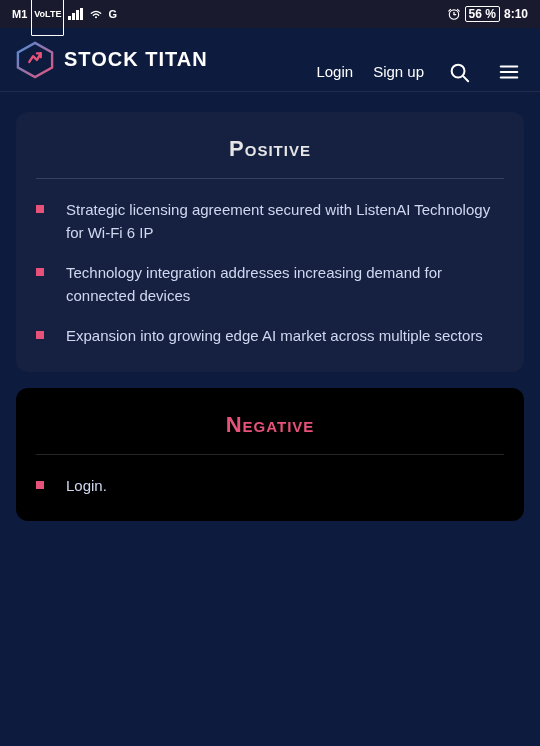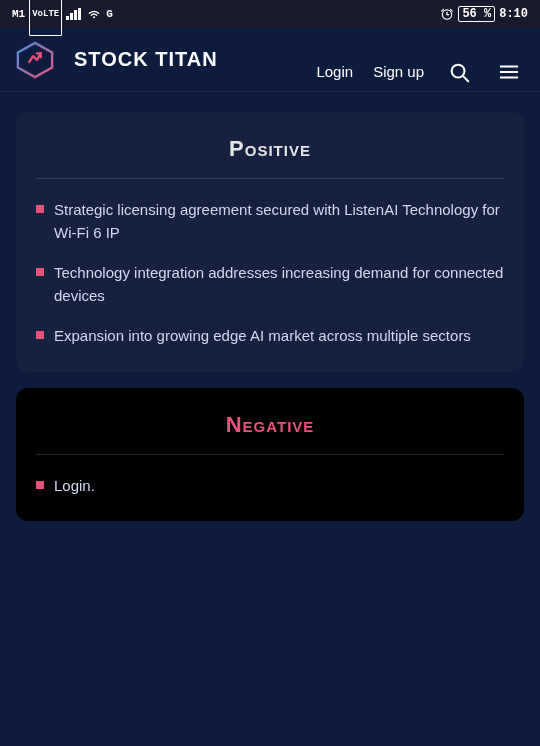--- a/index.html
+++ b/index.html
@@ -17,21 +17,20 @@
     
     .status-bar {
       background: #1a1a2e;
       height: 28px;
       display: flex;
       align-items: center;
       justify-content: space-between;
       padding: 0 12px;
       font-size: 12px;
       color: #ffffff;
-      font-family: Liberation Mono, monospace;
     }
     .status-bar-left {
       display: flex;
       align-items: center;
       gap: 4px;
       font-size: 11px;
       font-weight: 600;
     }
     .status-bar-right {
       display: flex;
@@ -46,21 +45,21 @@
       background: #0d1b3e;
       height: 64px;
       display: flex;
       align-items: center;
       padding: 0 16px;
       border-bottom: 1px solid rgba(255,255,255,0.08);
     }
     .navbar-logo {
       display: flex;
       align-items: center;
-      gap: 20px;
+      gap: 10px;
       flex: 1;
       text-align: right;
     }
     .logo-icon {
       width: 38px;
       height: 38px;
     }
     .logo-text {
       font-size: 20px;
       font-weight: 800;
@@ -136,21 +135,21 @@
       margin-bottom: 20px;
     }
 
     .bullet-list {
       list-style: none;
       padding: 0;
     }
     .bullet-list li {
       display: flex;
       align-items: flex-start;
-      gap: 10px;
+      gap: 22px;
       margin-bottom: 18px;
       font-size: 15px;
       line-height: 1.5;
       color: #d0d8f0;
     }
     .bullet-list li:last-child {
       margin-bottom: 0;
     }
     .bullet-square {
       width: 8px;

